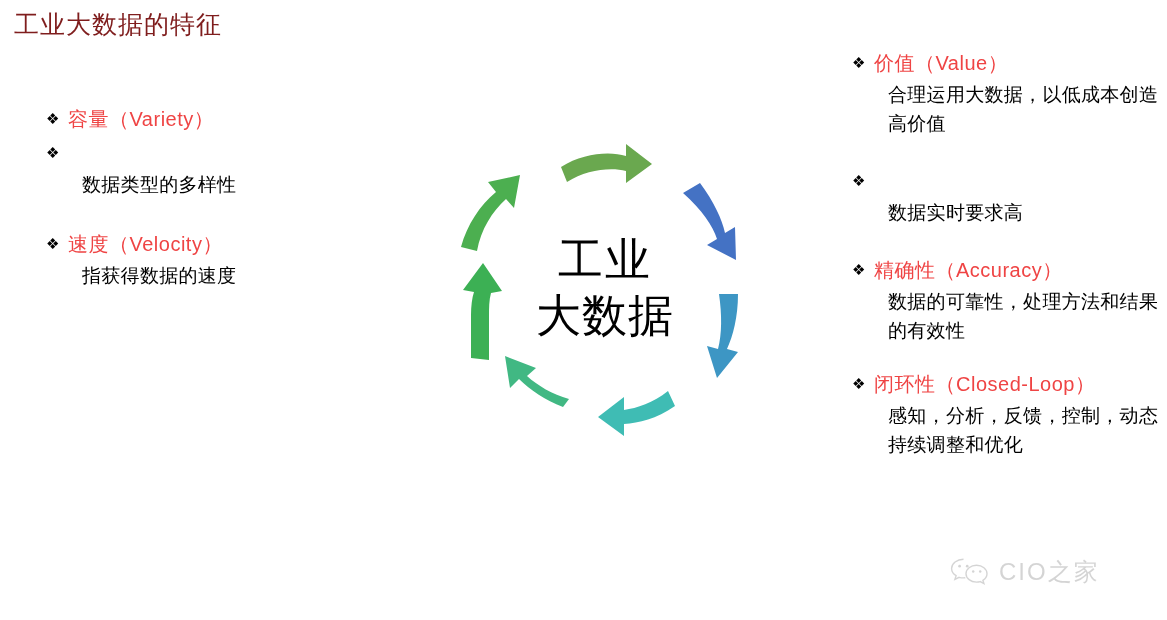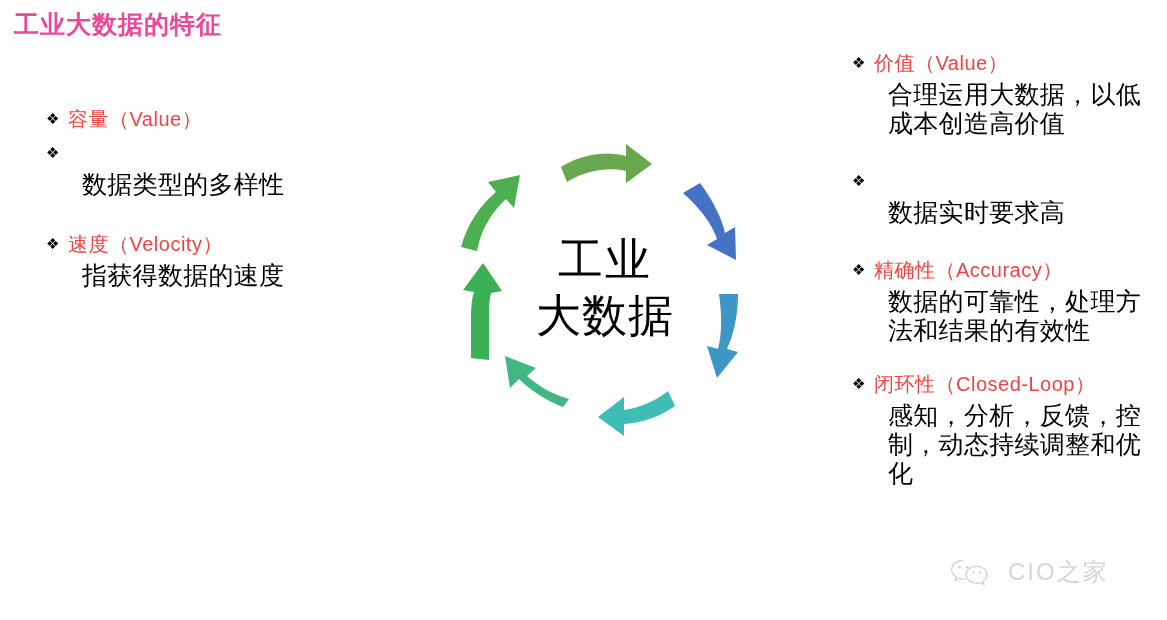--- a/index.html
+++ b/index.html
@@ -16,24 +16,24 @@
     color: #000000;
     -webkit-font-smoothing: antialiased;
   }
 
   
   .slide-title {
     position: absolute;
     left: 14px;
     top: 8px;
     font-size: 25px;
-    color: #ec4899;
+    color: #7f1d1d;
     letter-spacing: 1px;
     white-space: nowrap;
-    font-weight: 700;
+    font-weight: 400;
   }
 
   
   .col {
     position: absolute;
     box-sizing: border-box;
   }
   .col-left {
     left: 46px;
     top: 104px;
@@ -61,21 +61,21 @@
     color: #000;
     text-align: left;
   }
   .feature-title {
     font-size: 20px;
     line-height: 30px;
     color: #ef4444;
     letter-spacing: 0.5px;
   }
   .feature-desc {
-    font-size: 25px;
+    font-size: 19px;
     line-height: 29px;
     color: #000;
     margin-left: 36px;
     margin-top: 2px;
     letter-spacing: 0.3px;
   }
 
   
   .col-left .feature.f-volume   { margin-bottom: 4px; }
   .col-left .feature.f-variety  { margin-bottom: 30px; }
@@ -114,22 +114,22 @@
     pointer-events: none;
   }
   .cycle-label .line2 { letter-spacing: 1px; text-align: center; }
 
   
   .watermark {
     position: absolute;
     left: 948px;
     top: 556px;
     display: flex;
-    align-items: center;
-    gap: 16px;
+    align-items: flex-start;
+    gap: 7px;
     opacity: 0.42;
     pointer-events: none;
   }
   .watermark-text {
     font-size: 24px;
     color: #9b9b9b;
     letter-spacing: 2px;
     white-space: nowrap;
   }
   .wechat-icon { display: block; }
@@ -137,21 +137,21 @@
 </head>
 <body>
 
 <div class="slide-title">工业大数据的特征</div>
 
 <div class="col col-left">
 
   <div class="feature f-volume">
     <div class="feature-head">
       <span class="bullet-icon">❖</span>
-      <span class="feature-title">容量（Value）</span>
+      <span class="feature-title">容量（Variety）</span>
     </div>
   </div>
 
   <div class="feature f-variety">
     <div class="feature-head">
       <span class="bullet-icon">❖</span>
     </div>
     <div class="feature-desc">数据类型的多样性</div>
   </div>
 

